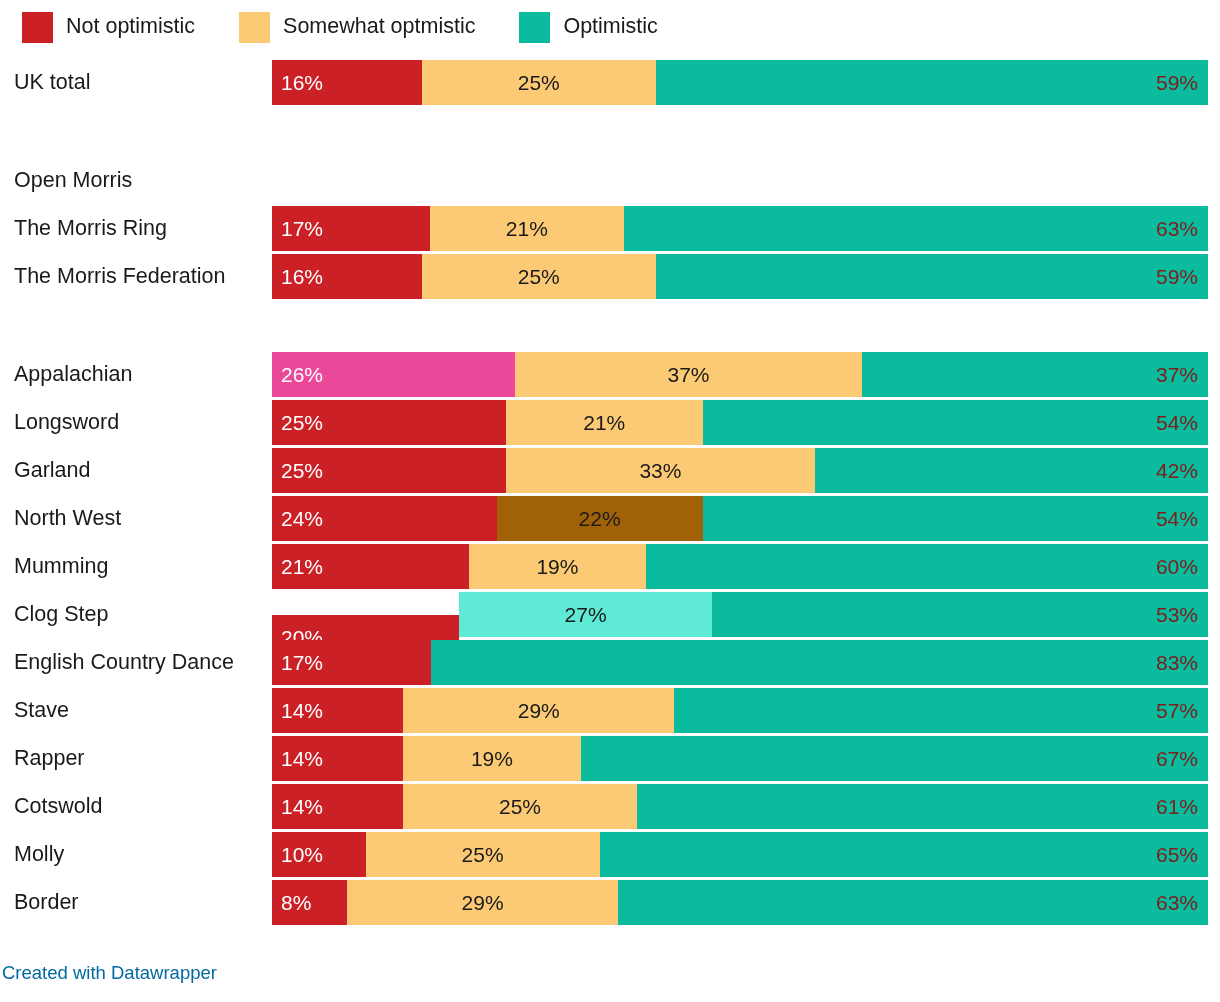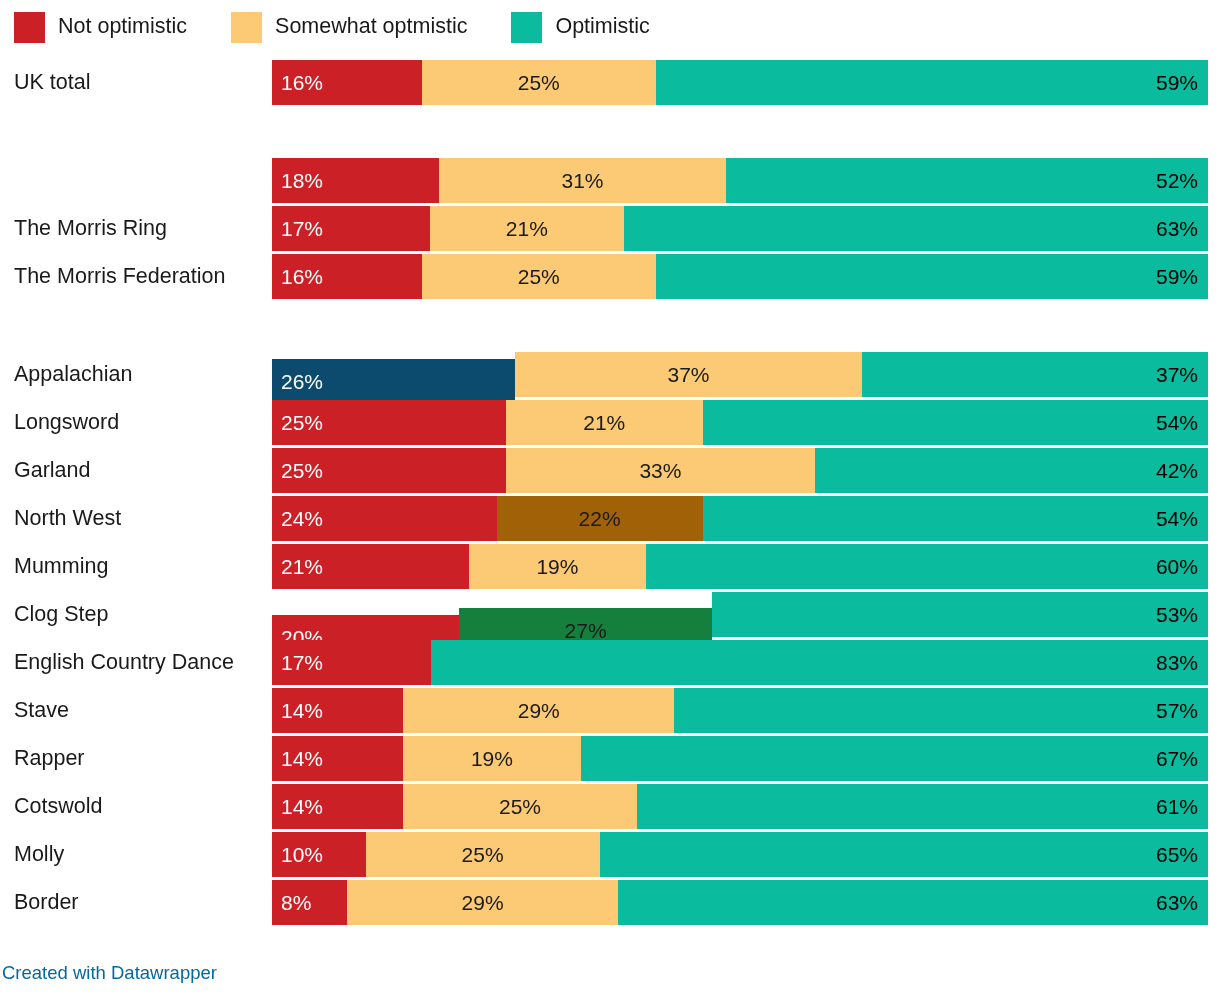--- a/index.html
+++ b/index.html
@@ -12,21 +12,21 @@
     height: 1002px;
     font-family: "Liberation Sans", sans-serif;
     color: #1a1a1a;
     overflow: hidden;
     position: relative;
   }
 
   
   #legend {
     position: absolute;
-    left: 14px;
+    left: 22px;
     top: 10px;
     display: flex;
     align-items: center;
     height: 34px;
     justify-content: center;
   }
   .legend-item {
     display: flex;
     align-items: center;
     margin-right: 44px;
@@ -94,21 +94,21 @@
     padding-left: 9px;
     color: #ffffff;
   }
   .seg-some {
     justify-content: center;
     color: #1a1a1a;
   }
   .seg-opt {
     justify-content: flex-end;
     padding-right: 10px;
-    color: #000000;
+    color: #7f1d1d;
   }
   .seg-value {
     font-size: 21px;
     line-height: 1;
     white-space: nowrap;
   }
 
   
   #footer {
     position: absolute;
@@ -150,31 +150,21 @@
           </div>
           <div class="seg seg-opt" style="background: rgb(11, 187, 158); width: 59%;">
             <span class="seg-value">59%</span>
           </div>
         </div>
       </div>
     </div>
     <div class="group-gap"></div>
     <div class="group">
       <div class="row">
-        <div class="row-bars">
-          <div class="seg seg-not" style="background: rgb(204, 32, 39); width: 18%;">
-            <span class="seg-value">18%</span>
-          </div>
-          <div class="seg seg-some" style="background: rgb(252, 202, 116); width: 31%;">
-            <span class="seg-value">31%</span>
-          </div>
-          <div class="seg seg-opt" style="background: rgb(11, 187, 158); width: 52%;">
-            <span class="seg-value">52%</span>
-          </div>
-        </div>
+        <div class="row-label">Open Morris</div>
       </div>
       <div class="row">
         <div class="row-label">The Morris Ring</div>
         <div class="row-bars">
           <div class="seg seg-not" style="background: rgb(204, 32, 39); width: 17%;">
             <span class="seg-value">17%</span>
           </div>
           <div class="seg seg-some" style="background: rgb(252, 202, 116); width: 21%;">
             <span class="seg-value">21%</span>
           </div>
@@ -196,21 +186,21 @@
             <span class="seg-value">59%</span>
           </div>
         </div>
       </div>
     </div>
     <div class="group-gap"></div>
     <div class="group">
       <div class="row">
         <div class="row-label">Appalachian</div>
         <div class="row-bars">
-          <div class="seg seg-not" style="background: #0c4a6e; width: 26%; margin-top: 7px;">
+          <div class="seg seg-not" style="background: #ec4899; width: 26%;">
             <span class="seg-value">26%</span>
           </div>
           <div class="seg seg-some" style="background: rgb(252, 202, 116); width: 37%;">
             <span class="seg-value">37%</span>
           </div>
           <div class="seg seg-opt" style="background: rgb(11, 187, 158); width: 37%;">
             <span class="seg-value">37%</span>
           </div>
         </div>
       </div>
@@ -269,21 +259,21 @@
             <span class="seg-value">60%</span>
           </div>
         </div>
       </div>
       <div class="row">
         <div class="row-label">Clog Step</div>
         <div class="row-bars">
           <div class="seg seg-not" style="background: rgb(204, 32, 39); width: 20%; margin-top: 23px;">
             <span class="seg-value">20%</span>
           </div>
-          <div class="seg seg-some" style="background: #15803d; width: 27%; margin-top: 16px;">
+          <div class="seg seg-some" style="background: #5eead4; width: 27%;">
             <span class="seg-value">27%</span>
           </div>
           <div class="seg seg-opt" style="background: rgb(11, 187, 158); width: 53%;">
             <span class="seg-value">53%</span>
           </div>
         </div>
       </div>
       <div class="row">
         <div class="row-label">English Country Dance</div>
         <div class="row-bars">

